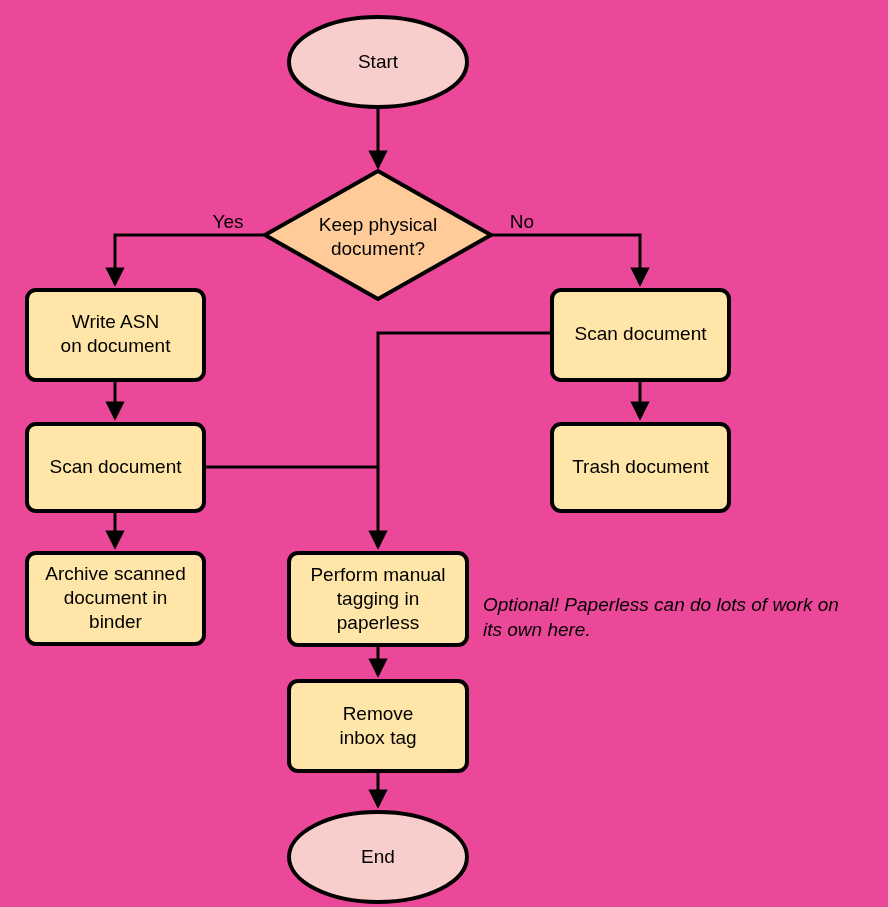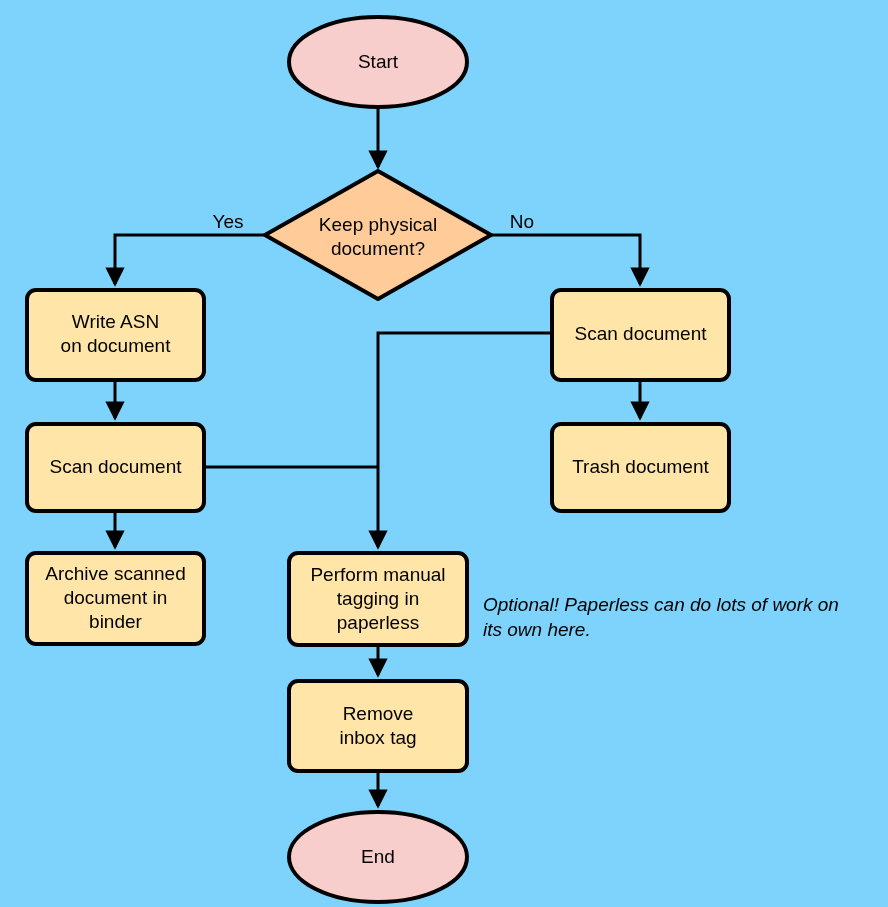--- a/index.html
+++ b/index.html
@@ -8,21 +8,21 @@
     padding: 0;
     background: #ffffff;
   }
   body {
     font-family: "Liberation Sans", sans-serif;
   }
   #flow-root {
     position: relative;
     width: 888px;
     height: 907px;
-    background: #7dd3fc;
+    background: #ec4899;
     overflow: hidden;
   }
   #flow-svg {
     position: absolute;
     left: 0;
     top: 0;
     width: 888px;
     height: 907px;
     display: block;
   }

